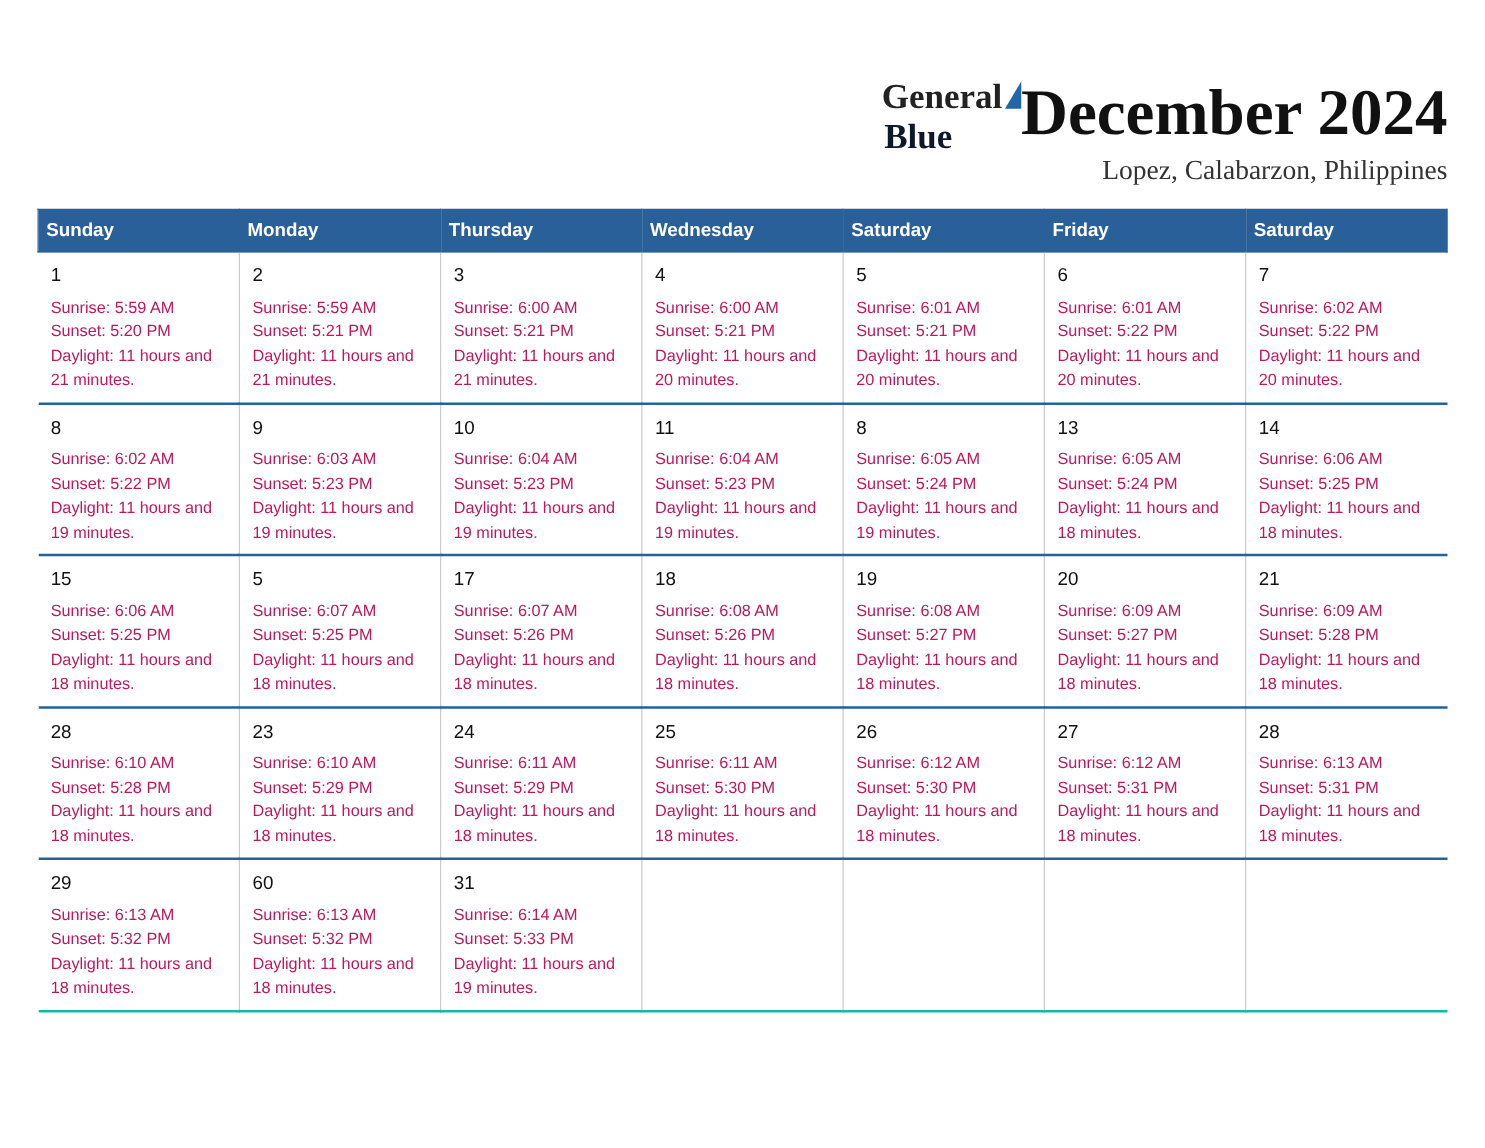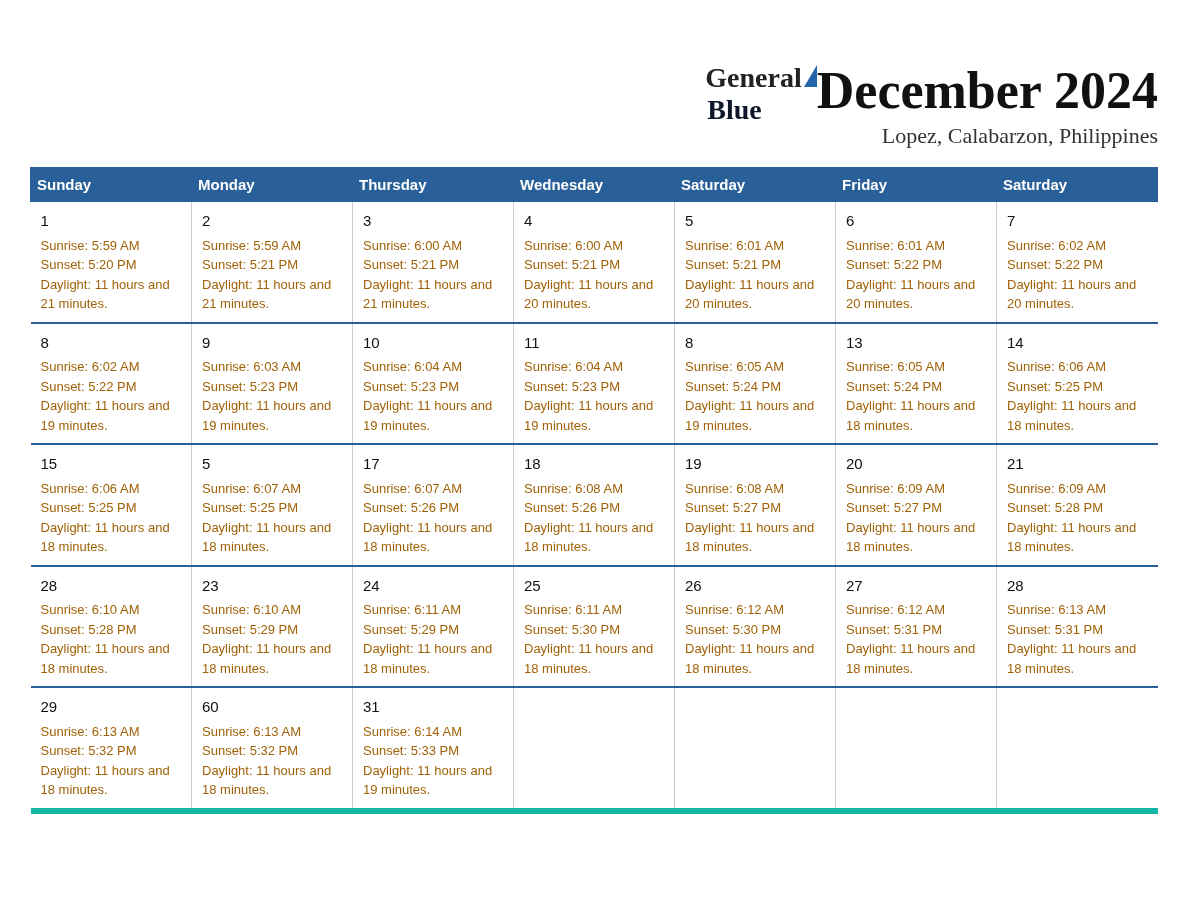--- a/index.html
+++ b/index.html
@@ -101,25 +101,25 @@
       border-left: none;
     }
     .day-number {
       font-size: 15px;
       font-weight: normal;
       color: #111;
       display: block;
       margin-bottom: 3px;
     }
     .day-info {
-      color: #a16207;
+      color: #be185d;
       font-size: 13px;
     }
     tbody tr:last-child {
-      border-bottom: 6px solid #14b8a6;
+      border-bottom: 2px solid #14b8a6;
     }
     .empty-cell {
       background: #fff;
     }
   </style>
 </head>
 <body>
 
 <div class="header-area">
   <div class="logo-wrapper">

